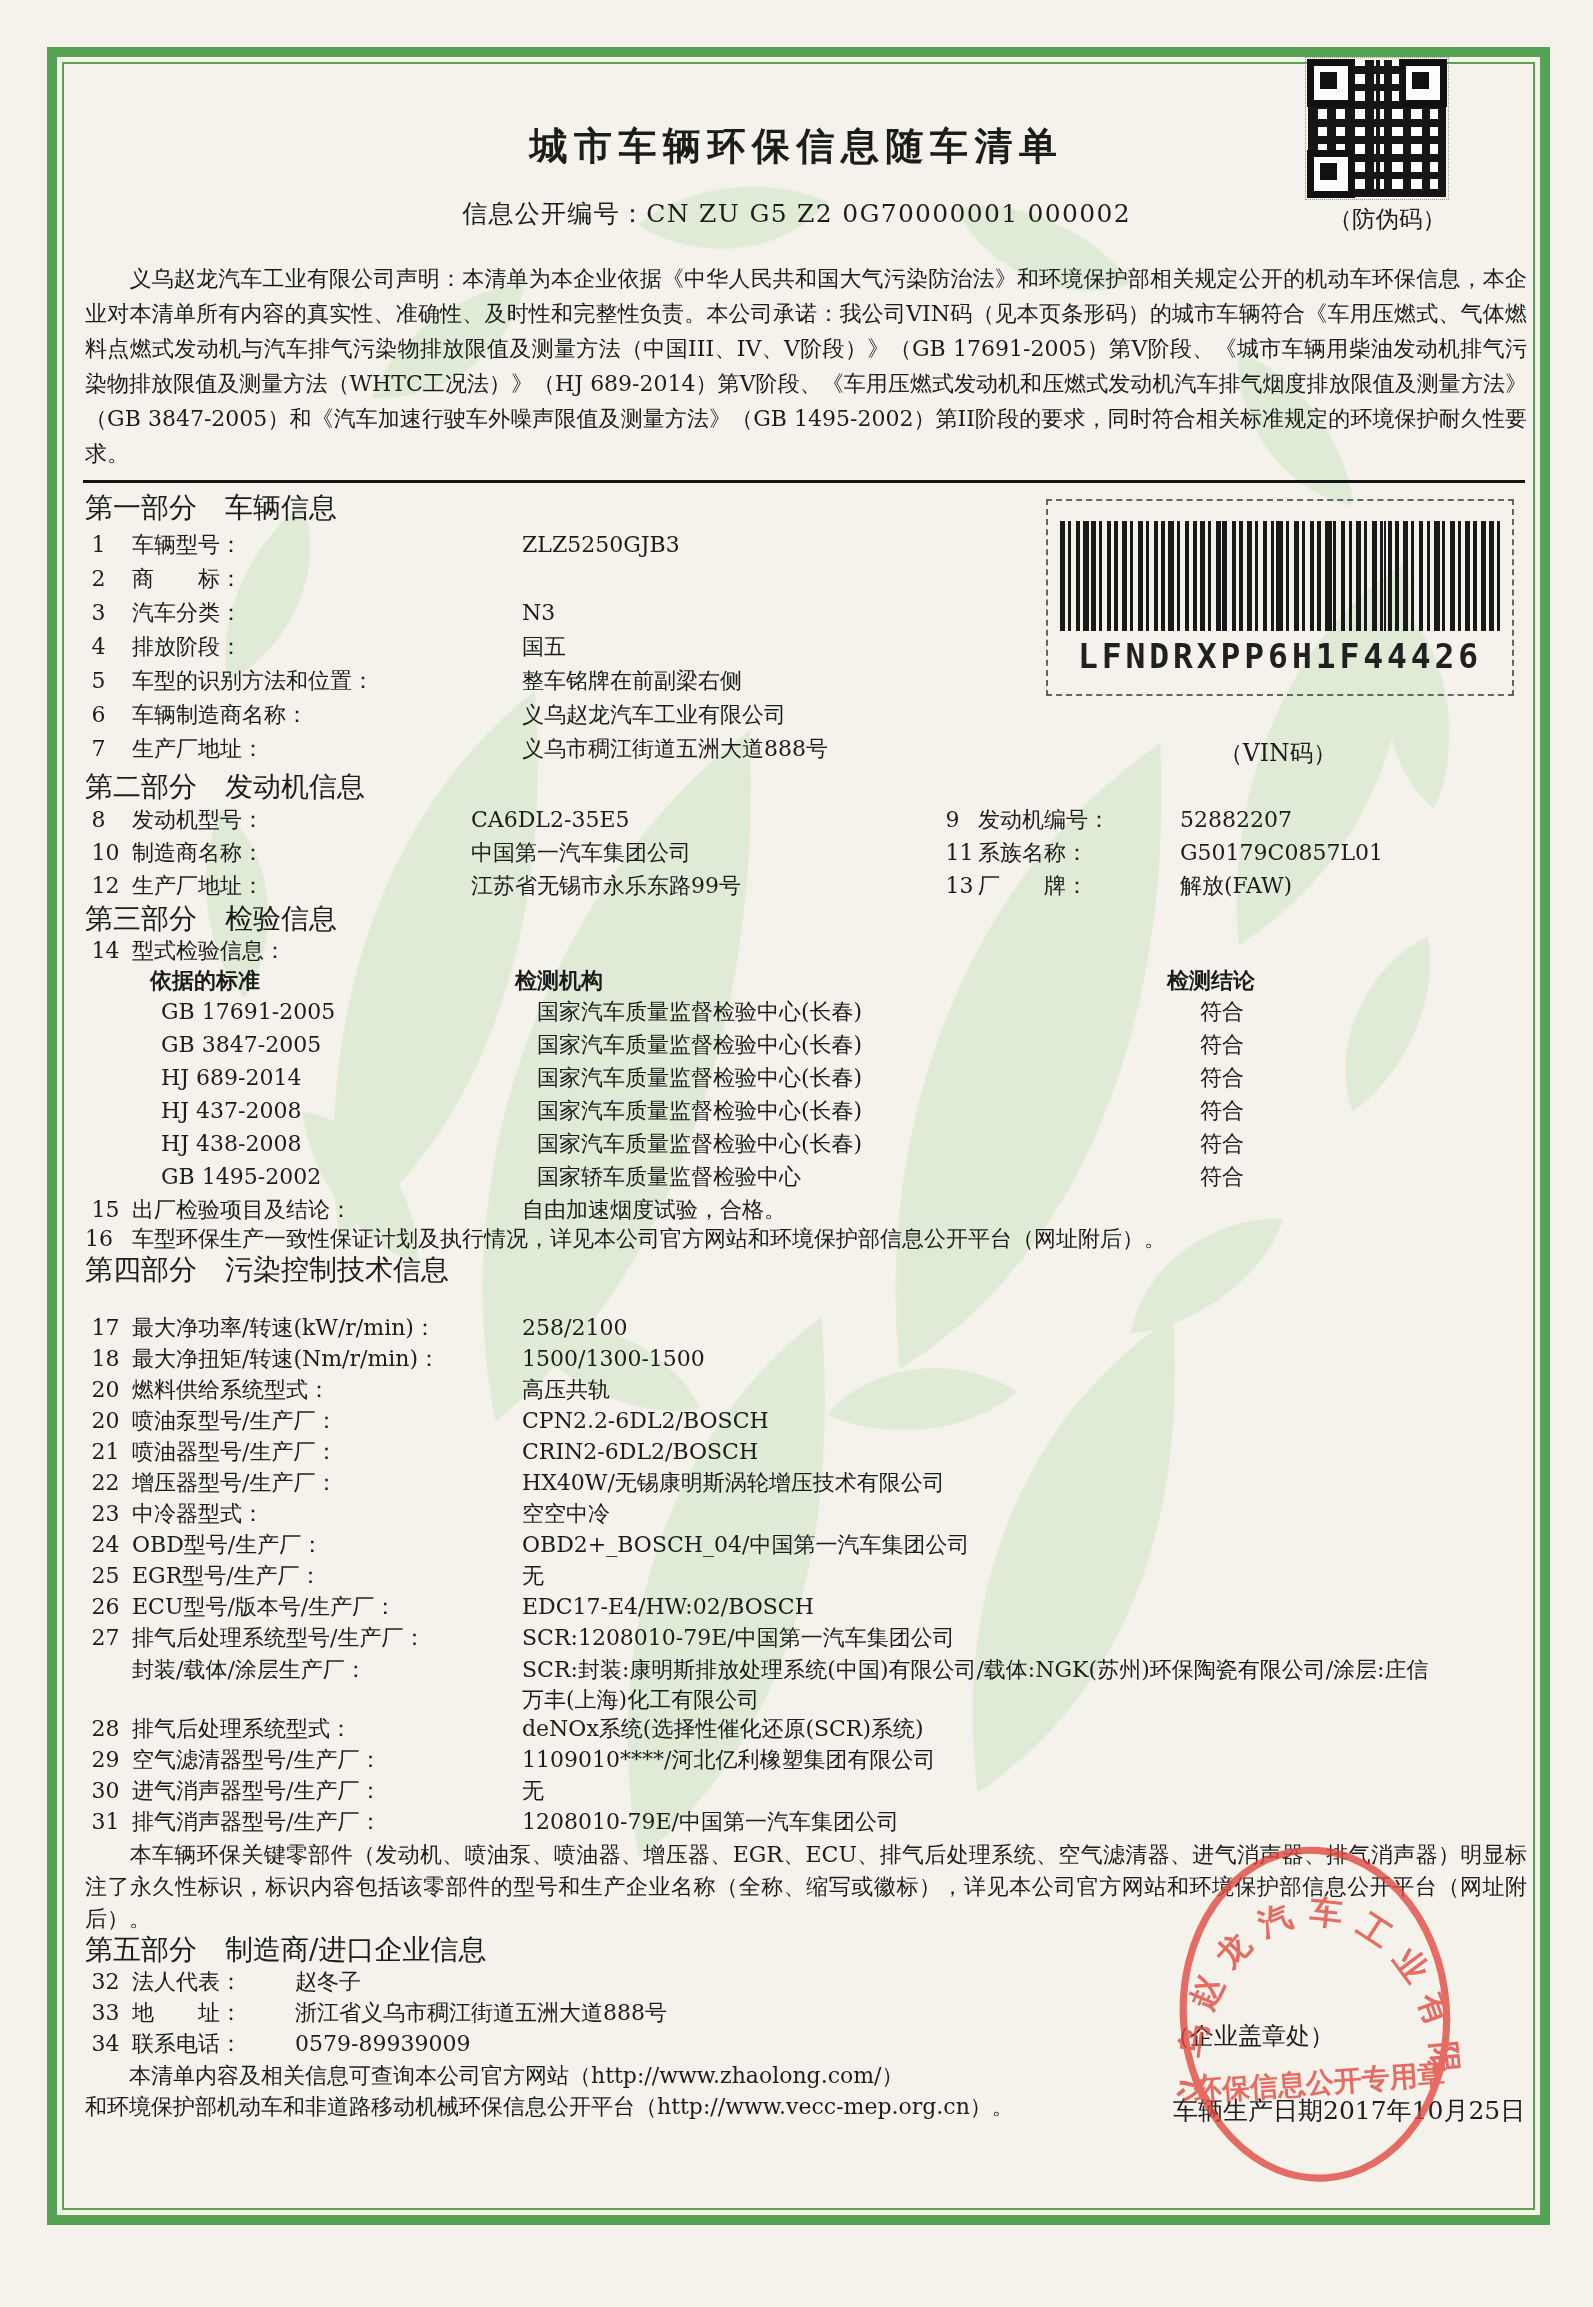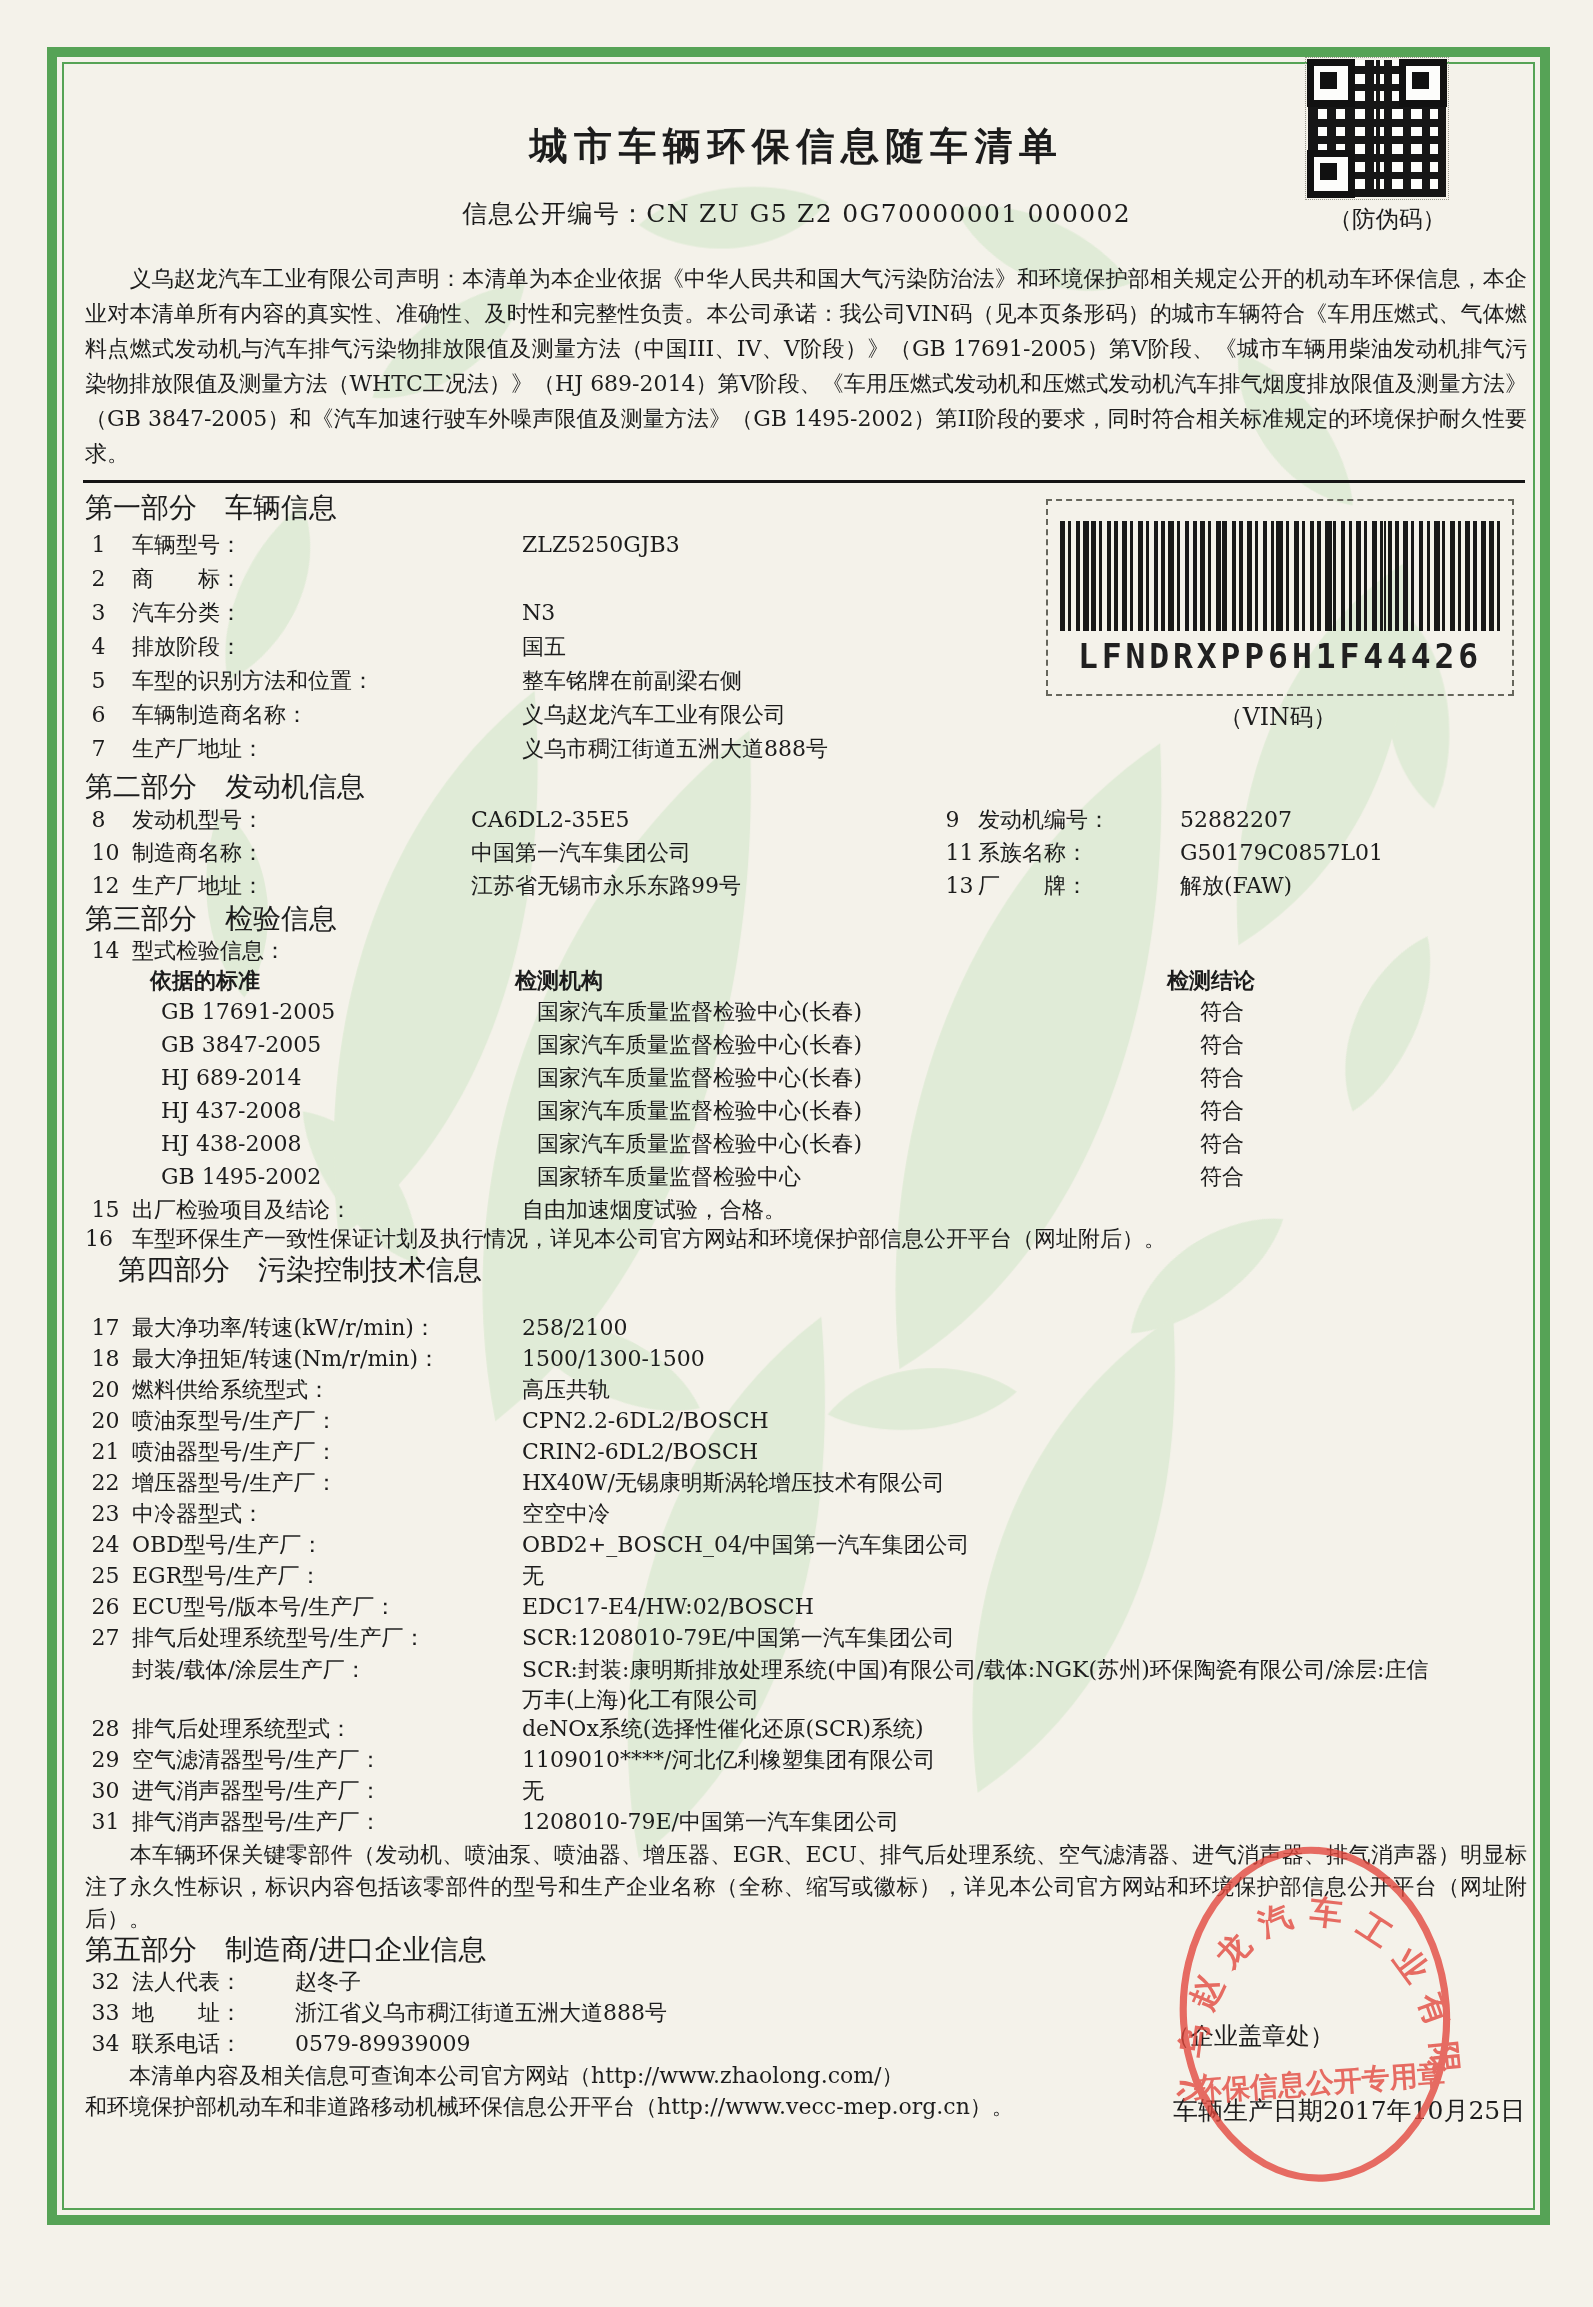--- a/index.html
+++ b/index.html
@@ -64,39 +64,39 @@
       repeating-linear-gradient(90deg,#191919 0 3.3px,transparent 3.3px 7.8px),
       repeating-linear-gradient(90deg,#191919 0 4.6px,transparent 4.6px 15.6px),
       repeating-linear-gradient(90deg,#191919 0 2px,transparent 2px 27px);
   }
   .vin-text{
     position:absolute;left:0;top:136px;width:100%;text-align:center;
     font-family:"DejaVu Sans Mono","Liberation Mono",monospace;
     font-size:33px;font-weight:bold;letter-spacing:3.9px;color:#202020;
   }
   .vin-caption{
-    position:absolute;left:1046px;top:701px;width:464px;text-align:center;font-size:23.5px;
+    position:absolute;left:1046px;top:737px;width:464px;text-align:center;font-size:23.5px;
   }
   .content{position:absolute;left:85px;top:493px;width:1442px;z-index:2;}
   .sec-heading{font-size:28px;font-weight:normal;height:33px;line-height:29px;}
   .sec-heading.mb{margin-bottom:3.9px;}
   .row{display:grid;grid-template-columns:47px 390px 1fr;font-size:22px;align-items:start;}
   .row .no{padding-left:6.5px;}
   .row .val{white-space:pre-line;}
   .p1 .row{height:34px;line-height:29px;}
   .p2-grid{display:grid;grid-template-columns:854px 1fr;}
   .p2col .row{grid-template-columns:47px 339px 1fr;height:33px;line-height:29px;}
   .p2col.right .row{grid-template-columns:39px 202px 1fr;height:33px;line-height:29px;}
   .p3 .row14{height:30px;line-height:27px;}
   .tbl{display:grid;grid-template-columns:65px 365px 652px 1fr;font-size:22px;}
   .tbl.head{font-weight:bold;height:30px;line-height:27px;}
   .tbl.trow{height:33px;line-height:29px;gap:11px;}
   .row15{height:31px;line-height:29px;}
   .row16{display:grid;grid-template-columns:47px 1fr;font-size:22px;height:29px;line-height:26px;}
-  .p4 .sec-heading{margin-bottom:26px;margin-left:33px;}
+  .p4 .sec-heading{margin-bottom:26px;}
   .p4 .row{height:31px;line-height:27px;}
   .p4 .row.multi{height:60px;line-height:30px;}
   .note{font-size:22px;line-height:32px;text-align:justify;margin:0;height:96px;}
   .p5 .row{grid-template-columns:47px 163px 1fr;height:31px;line-height:27px;}
   .p5 .sec-heading{height:33px;line-height:30px;}
   .webline{font-size:22px;height:31px;line-height:29px;}
   .stamp-place{position:absolute;left:1166px;top:2020px;font-size:24px;z-index:2;}
   .prod-date{position:absolute;left:1173px;top:2094px;font-size:25px;z-index:2;}
   .seal{position:absolute;left:1162px;top:1833px;z-index:3;opacity:.78;transform:rotate(-4deg);pointer-events:none;}
 </style>

